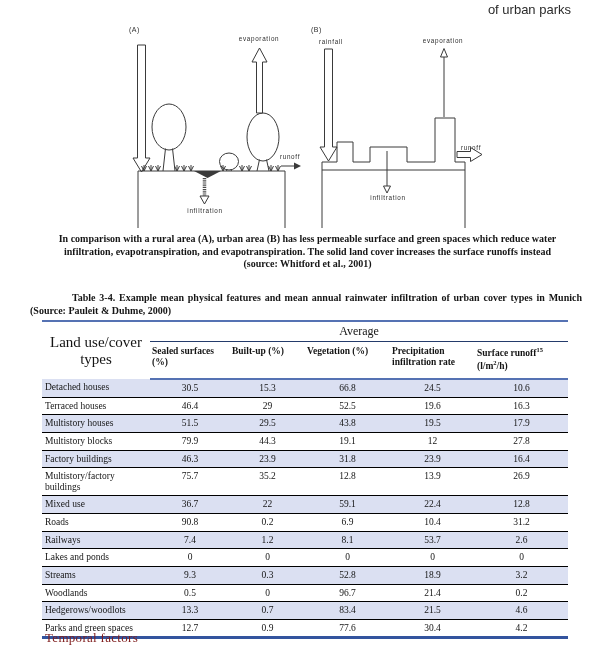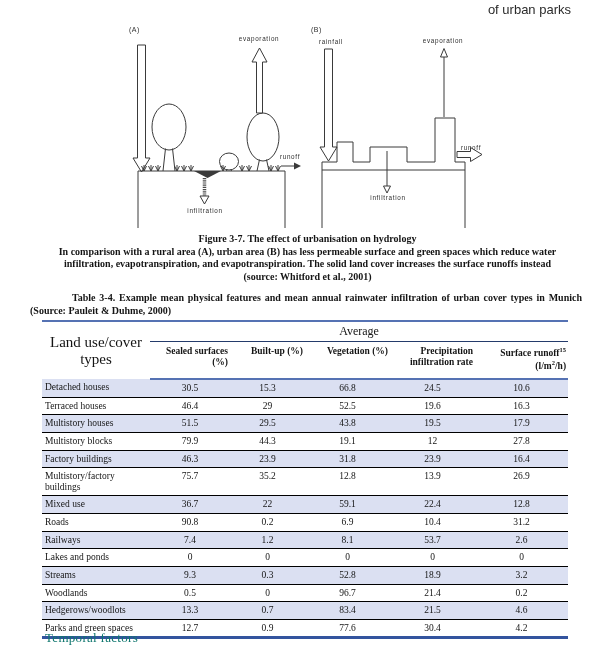--- a/index.html
+++ b/index.html
@@ -34,32 +34,32 @@
     border-top:2px solid #5572b3;border-bottom:3px solid #33549e;
     font-size:9.5px;line-height:1.12;
   }
   table.data th,table.data td{padding:3px 3px;font-weight:normal;}
   th.land-use{font-weight:bold;text-align:center;vertical-align:middle;font-size:15px;}
   td.group-hdr{
     font-weight:bold;text-align:center;font-size:12px;padding:4px 2px 3px 2px;
     border-bottom:1.3px solid #243b6b;
   }
   thead tr.sub th{
-    font-weight:bold;text-align:right;vertical-align:top;padding:4px 2px 6px 2px;
+    font-weight:bold;text-align:left;vertical-align:top;padding:4px 2px 6px 2px;
     border-bottom:2px solid #5572b3;
   }
   thead sup{font-size:6.5px;}
   tbody th{font-weight:bold;text-align:left;vertical-align:top;padding-left:4px;}
   tbody td{text-align:center;vertical-align:top;}
   tbody tr{border-bottom:1px solid #000000;}
   tbody tr:last-child{border-bottom:none;}
   tbody tr.shaded{background:#dbe0f2;}
   .next-section{
     position:absolute;top:630px;left:45px;
-    font-size:13px;color:#0f766e;letter-spacing:0.3px;
+    font-size:13px;color:#7f1d1d;letter-spacing:0.3px;
   }
 </style>
 </head>
 <body>
 
 <div class="header-right">of urban parks</div>
 
 <div class="figure-wrap">
   <svg width="615" height="232" viewBox="0 0 615 232">
     <defs>
@@ -138,21 +138,20 @@
       <g>
         <path class="ln" d="M387,151 V186"></path>
         <polygon class="hollow" points="383.5,186 390.5,186 387,193"></polygon>
       </g>
       <text x="388" y="200" text-anchor="middle" class="fig-small">infiltration</text>
     </g>
   </svg>
 </div>
 
 <div class="fig-caption">
-  <div>Figure 3-7. The effect of urbanisation on hydrology</div>
   <div>In comparison with a rural area (A), urban area (B) has less permeable surface and green spaces which reduce water infiltration, evapotranspiration, and evapotranspiration. The solid land cover increases the surface runoffs instead</div>
   <div class="src">(source: Whitford et al., 2001)</div>
 </div>
 
 <div class="tbl-caption">Table 3-4. Example mean physical features and mean annual rainwater infiltration of urban cover types in Munich (Source: Pauleit &amp; Duhme, 2000)</div>
 
 <table class="data">
   <colgroup>
     <col style="width:108px">
       <col style="width:80px">

